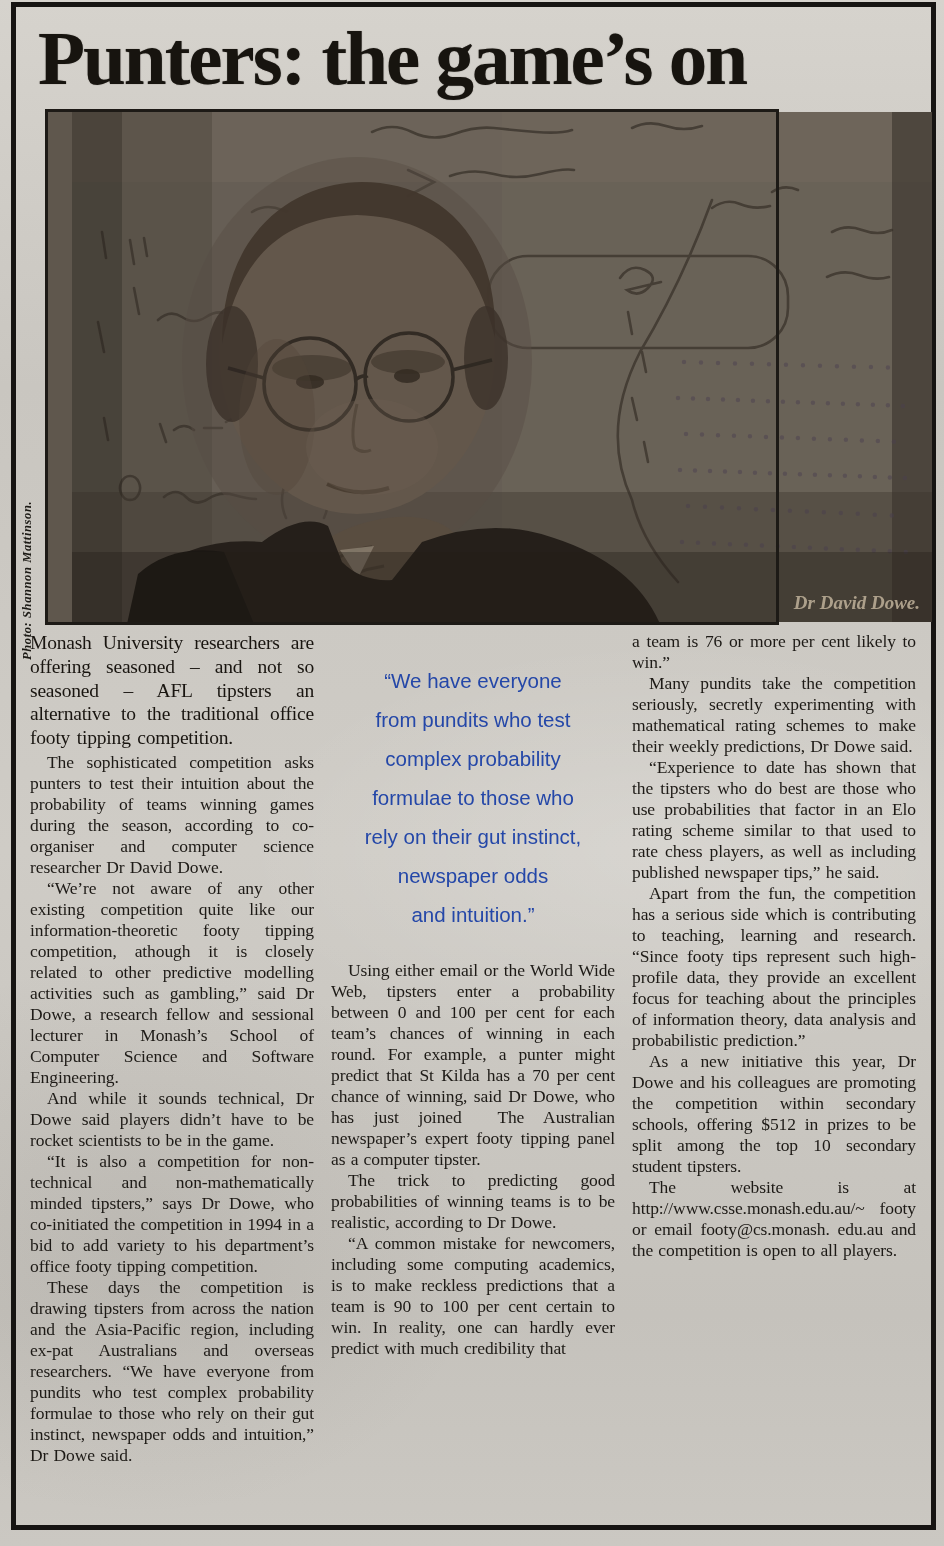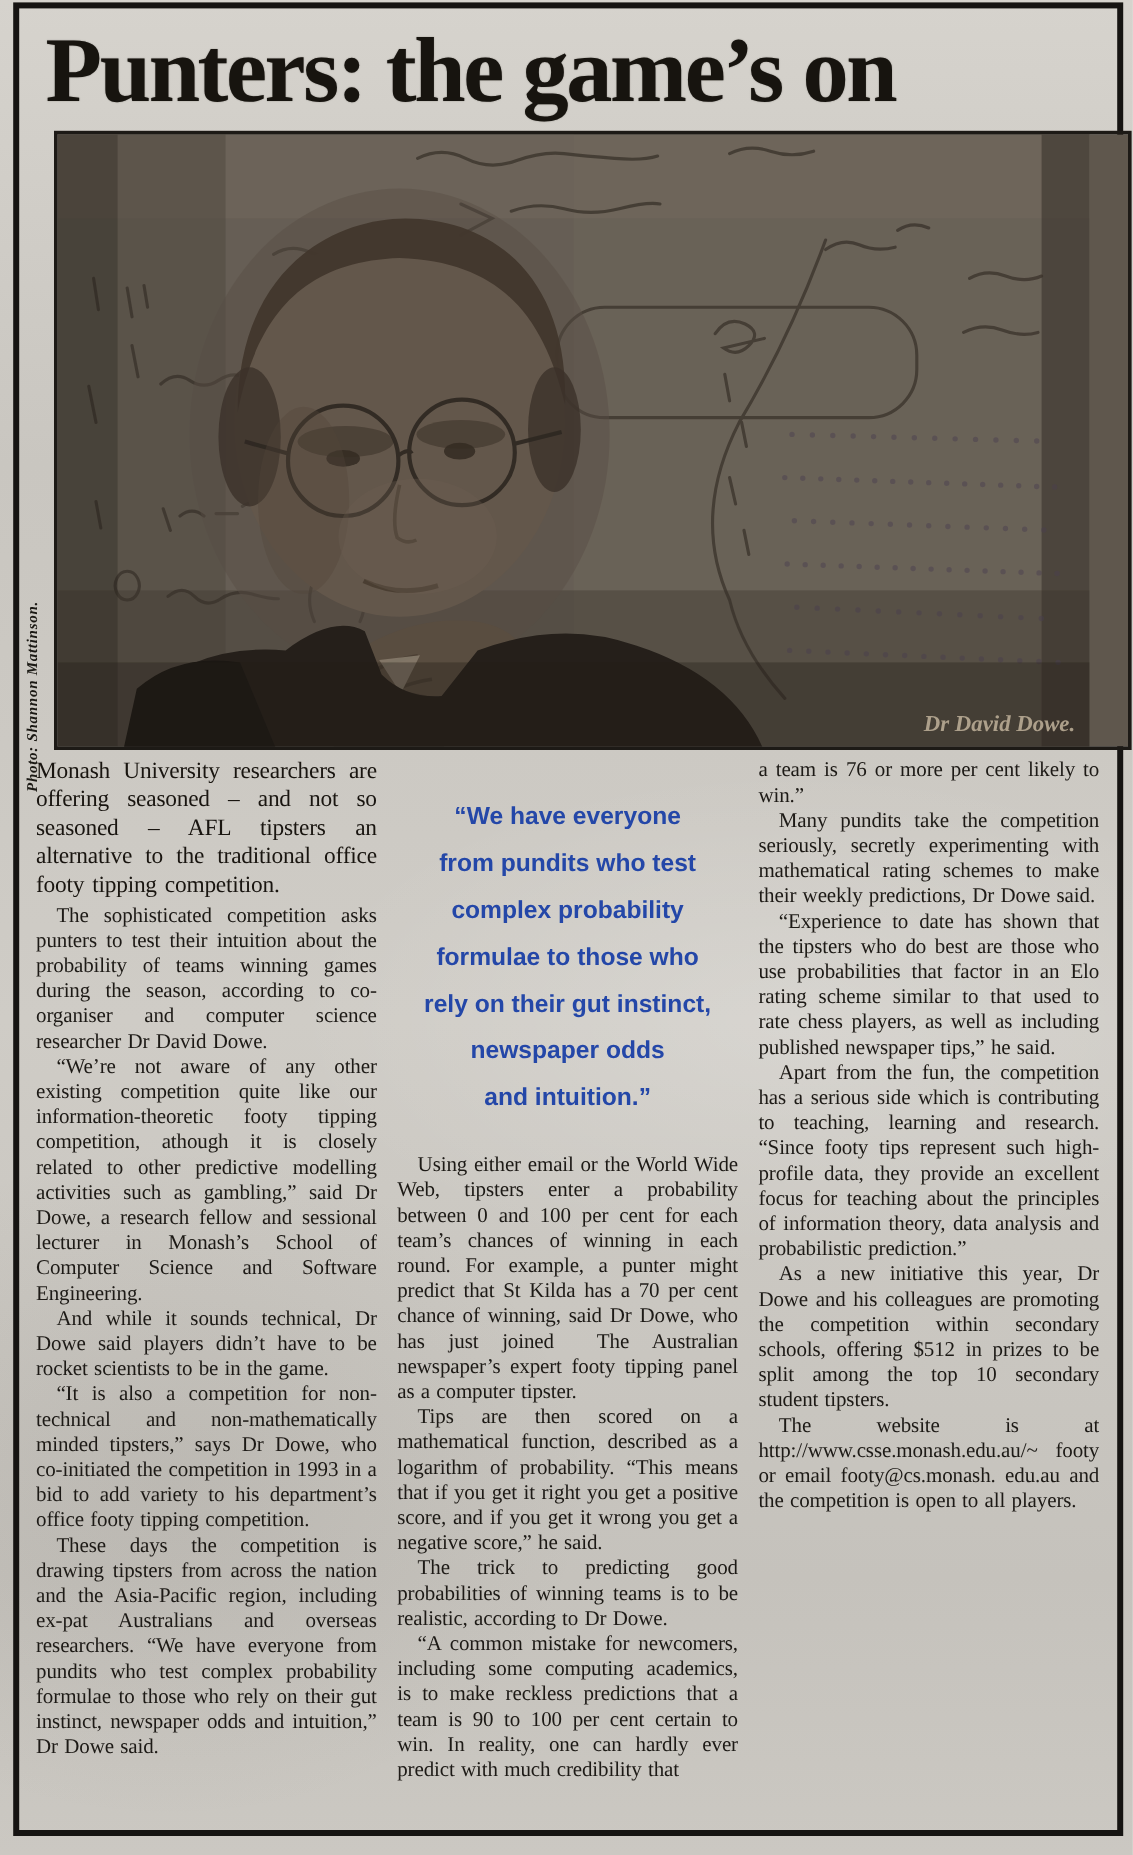--- a/index.html
+++ b/index.html
@@ -23,23 +23,24 @@
     pointer-events:none;
   }
   .headline{
     position:absolute;left:38px;top:8px;width:880px;height:90px;
     font-weight:700;font-size:77px;line-height:100px;
     letter-spacing:-2px;color:#17140f;
     white-space:nowrap;
     text-shadow:0 0 1px rgba(20,16,10,.5);
   }
   .photo-wrap{
-    position:absolute;left:48px;top:112px;width:892px;height:510px;
+    position:absolute;left:48px;top:112px;width:704px;height:510px;
     outline:3px solid #1d1a16;
     background:#5f574d;
+    padding-left:24px;
   }
   .photo-wrap svg{display:block;}
   .photo-caption{
     font-family:"Liberation Serif", serif;
     font-style:italic;font-weight:700;font-size:19px;
     fill:#b9ab95;opacity:.9;
   }
   .photo-credit{
     position:absolute;left:20px;top:430px;height:230px;width:18px;
     writing-mode:vertical-rl;transform:rotate(180deg);
@@ -61,21 +62,21 @@
   .lead{
     margin:0 0 2px 0;text-align:justify;
     font-weight:400;font-size:19.5px;line-height:23.8px;
     letter-spacing:-0.2px;word-spacing:2px;color:#191510;
   }
   .pubname{margin-left:16px;}
   .pullquote{
     margin:30px 4px 26px 4px;
     text-align:center;
     font-family:"Liberation Sans", sans-serif;
-    font-weight:700;font-size:20.5px;line-height:39px;
+    font-weight:400;font-size:20.5px;line-height:39px;
     color:#2447a8;
   }
   .pq-line{white-space:nowrap;}
 </style>
 </head>
 <body>
 
 <div class="page">
   <div class="frame"></div>
 
@@ -171,36 +172,35 @@
 
   <div class="photo-credit">Photo: Shannon Mattinson.</div>
 
   <div class="columns">
 
     <div class="col">
       <p class="lead">Monash University researchers are offering seasoned – and not so seasoned – AFL tipsters an alternative to the traditional office footy tipping competition.</p>
       <p class="para">The sophisticated competition asks punters to test their intuition about the probability of teams winning games during the season, according to co-organiser and computer science researcher Dr David Dowe.</p>
       <p class="para">“We’re not aware of any other existing competition quite like our information-theoretic footy tipping competition, athough it is closely related to other predictive modelling activities such as gambling,” said Dr Dowe, a research fellow and sessional lecturer in Monash’s School of Computer Science and Software Engineering.</p>
       <p class="para">And while it sounds technical, Dr Dowe said players didn’t have to be rocket scientists to be in the game.</p>
-      <p class="para">“It is also a competition for non-technical and non-mathematically minded tipsters,” says Dr Dowe, who co-initiated the competition in 1993 in a bid to add variety to his department’s office footy tipping competition.</p>
+      <p class="para">“It is also a competition for non-technical and non-mathematically minded tipsters,” says Dr Dowe, who co-initiated the competition in 1994 in a bid to add variety to his department’s office footy tipping competition.</p>
       <p class="para">These days the competition is drawing tipsters from across the nation and the Asia-Pacific region, including ex-pat Australians and overseas researchers. “We have everyone from pundits who test complex probability formulae to those who rely on their gut instinct, newspaper odds and intuition,” Dr Dowe said.</p>
     </div>
 
     <div class="col">
       <div class="pullquote">
         <div class="pq-line">“We have everyone</div>
         <div class="pq-line">from pundits who test</div>
         <div class="pq-line">complex probability</div>
         <div class="pq-line">formulae to those who</div>
         <div class="pq-line">rely on their gut instinct,</div>
         <div class="pq-line">newspaper odds</div>
         <div class="pq-line">and intuition.”</div>
       </div>
       <p class="para"><span>Using either email or the World Wide Web, tipsters enter a probability between 0 and 100 per cent for each team’s chances of winning in each round. For example, a punter might predict that St Kilda has a 70 per cent chance of winning, said Dr Dowe, who has just joined </span><span class="pubname">The Australian</span><span> newspaper’s expert footy tipping panel as a computer tipster.</span></p>
-      <p class="para">Tips are then scored on a mathematical function, described as a logarithm of probability. “This means that if you get it right you get a positive score, and if you get it wrong you get a negative score,” he said.</p>
       <p class="para">The trick to predicting good probabilities of winning teams is to be realistic, according to Dr Dowe.</p>
       <p class="para">“A common mistake for newcomers, including some computing academics, is to make reckless predictions that a team is 90 to 100 per cent certain to win. In reality, one can hardly ever predict with much credibility that</p>
     </div>
 
     <div class="col">
       <p class="para noindent">a team is 76 or more per cent likely to win.”</p>
       <p class="para">Many pundits take the competition seriously, secretly experimenting with mathematical rating schemes to make their weekly predictions, Dr Dowe said.</p>
       <p class="para">“Experience to date has shown that the tipsters who do best are those who use probabilities that factor in an Elo rating scheme similar to that used to rate chess players, as well as including published newspaper tips,” he said.</p>
       <p class="para">Apart from the fun, the competition has a serious side which is contributing to teaching, learning and research. “Since footy tips represent such high-profile data, they provide an excellent focus for teaching about the principles of information theory, data analysis and probabilistic prediction.”</p>
       <p class="para">As a new initiative this year, Dr Dowe and his colleagues are promoting the competition within secondary schools, offering $512 in prizes to be split among the top 10 secondary student tipsters.</p>

